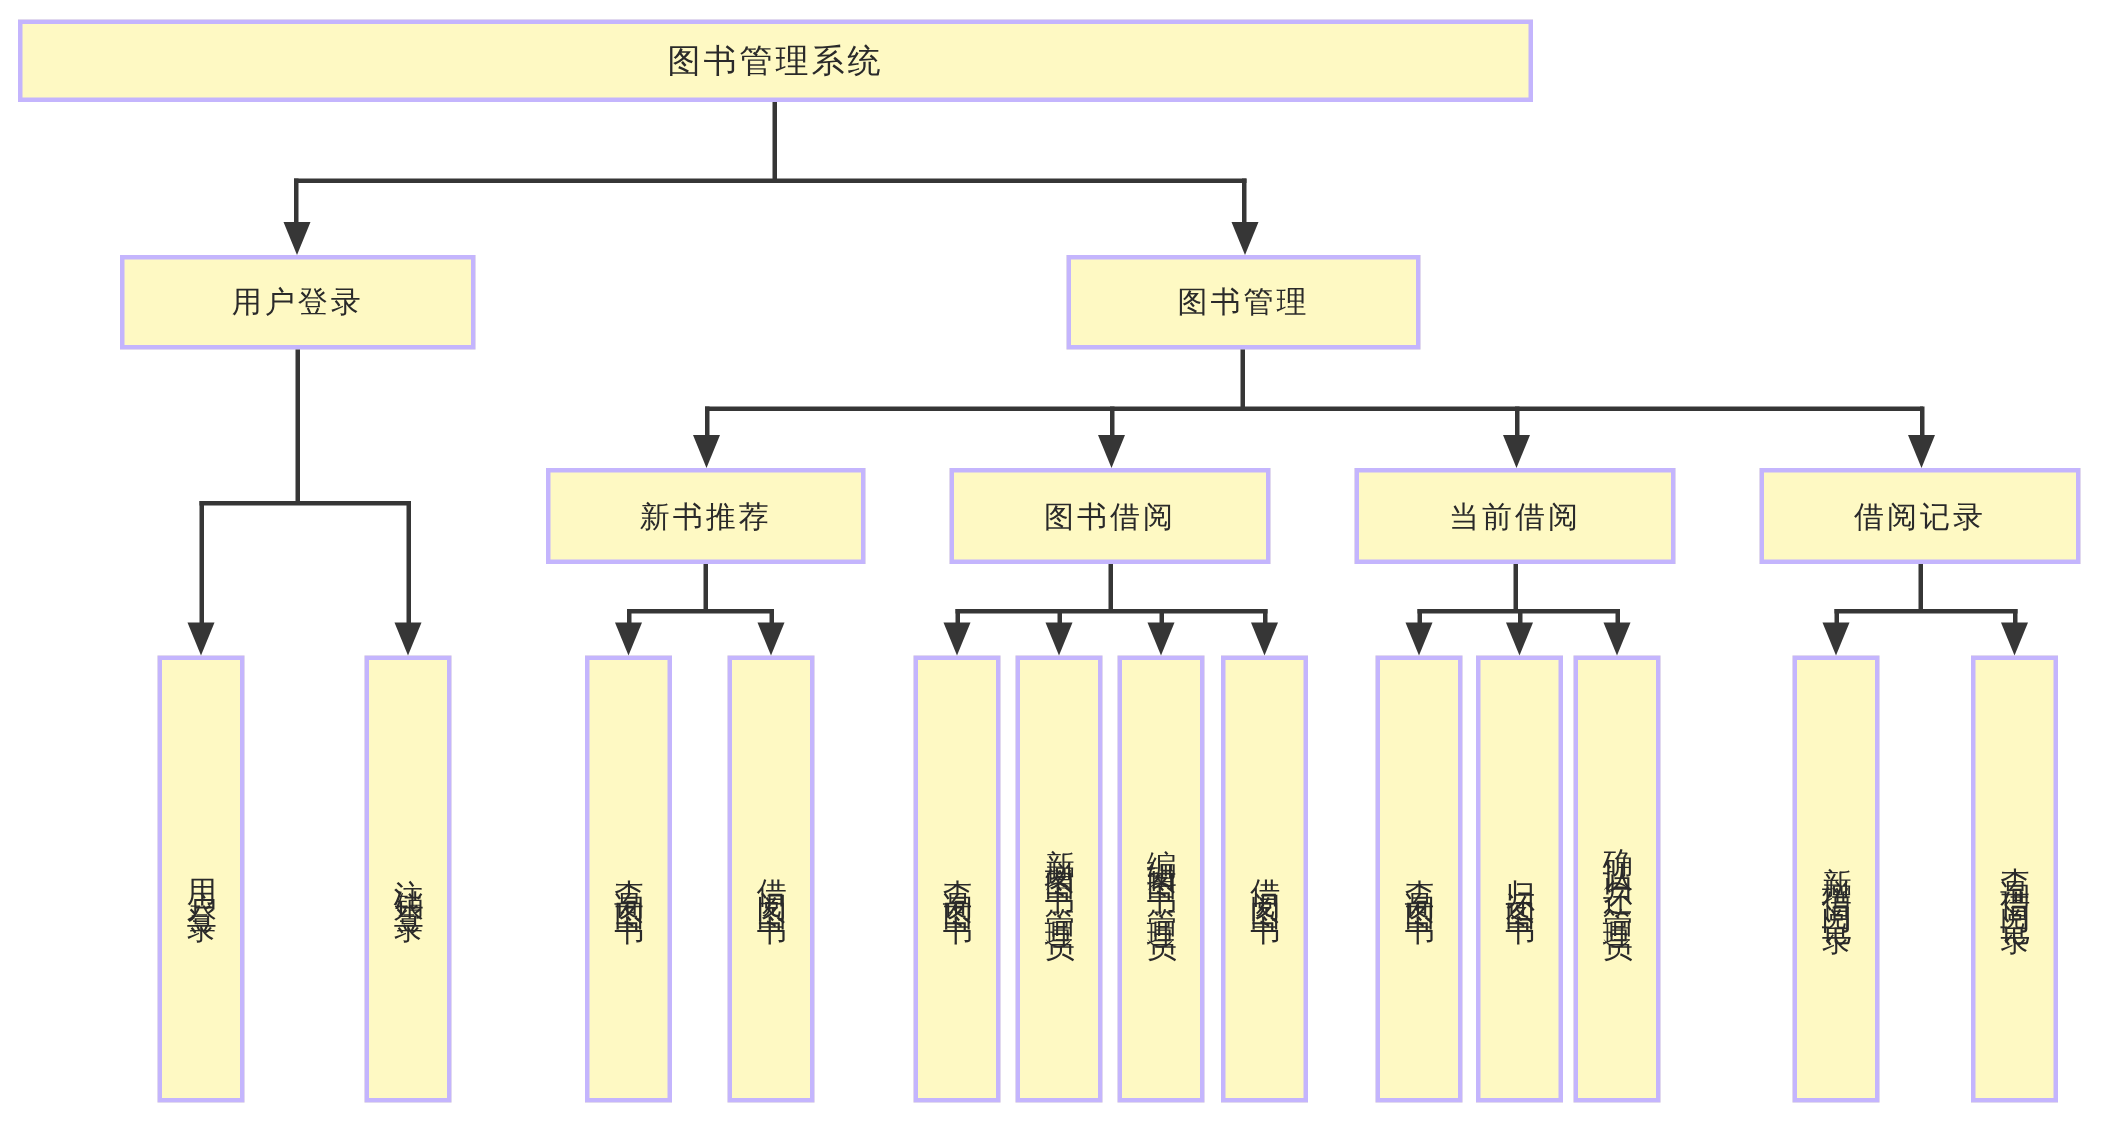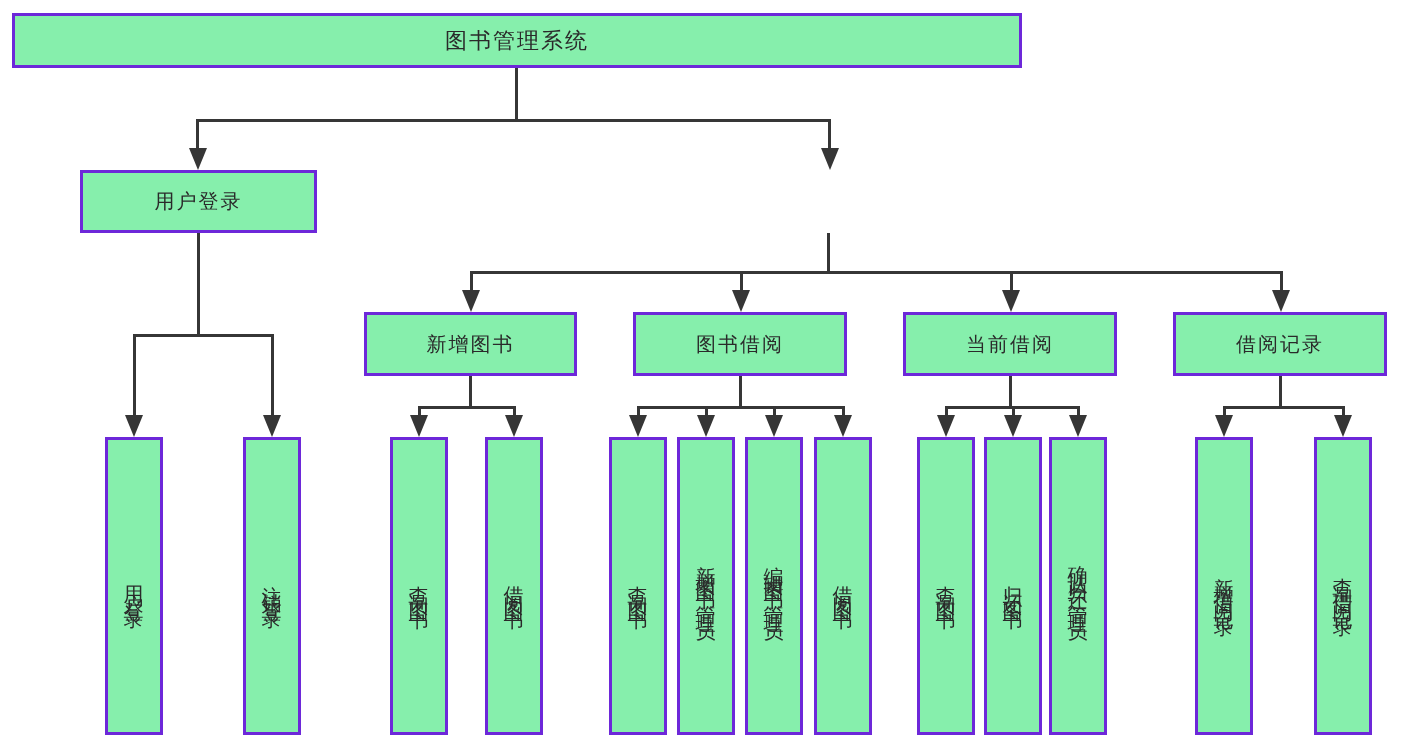--- a/index.html
+++ b/index.html
@@ -1,21 +1,21 @@
 <!DOCTYPE html>
 <html><head>
 <meta charset="utf-8">
 <style>
   html,body{margin:0;padding:0;background:#ffffff;}
   .stage{
     position:relative;width:1405px;height:747px;background:#ffffff;
     font-family:"Liberation Sans",sans-serif;color:#2a2a2a;overflow:hidden;
   }
   .box{
-    position:absolute;background:#86efac;border:3px solid #6d28d9;
+    position:absolute;background:#fef9c3;border:3px solid #c4b5fd;
     box-sizing:border-box;display:flex;align-items:center;justify-content:center;
     text-align:center;
   }
   .box.h span{font-size:20px;letter-spacing:2px;white-space:nowrap;}
   .box.big span{font-size:22px;letter-spacing:2px;}
   .box.v span{
     writing-mode:vertical-rl;text-orientation:mixed;
     font-size:20px;letter-spacing:8px;line-height:1;
   }
   .vl{position:absolute;width:3px;background:#363636;}
@@ -35,23 +35,26 @@
 
 <div class="stage">
 
   <div class="box h big" style="left:12px;top:13px;width:1010px;height:55px;">
     <span>图书管理系统</span>
   </div>
 
   <div class="box h" style="left:80px;top:170px;width:237px;height:63px;">
     <span>用户登录</span>
   </div>
+  <div class="box h" style="left:711px;top:170px;width:236px;height:63px;">
+    <span>图书管理</span>
+  </div>
 
   <div class="box h" style="left:364px;top:312px;width:213px;height:64px;">
-    <span>新增图书</span>
+    <span>新书推荐</span>
   </div>
   <div class="box h" style="left:903px;top:312px;width:214px;height:64px;">
     <span>当前借阅</span>
   </div>
   <div class="box h" style="left:633px;top:312px;width:214px;height:64px;">
     <span>图书借阅</span>
   </div>
   <div class="box h" style="left:1173px;top:312px;width:214px;height:64px;">
     <span>借阅记录</span>
   </div>

